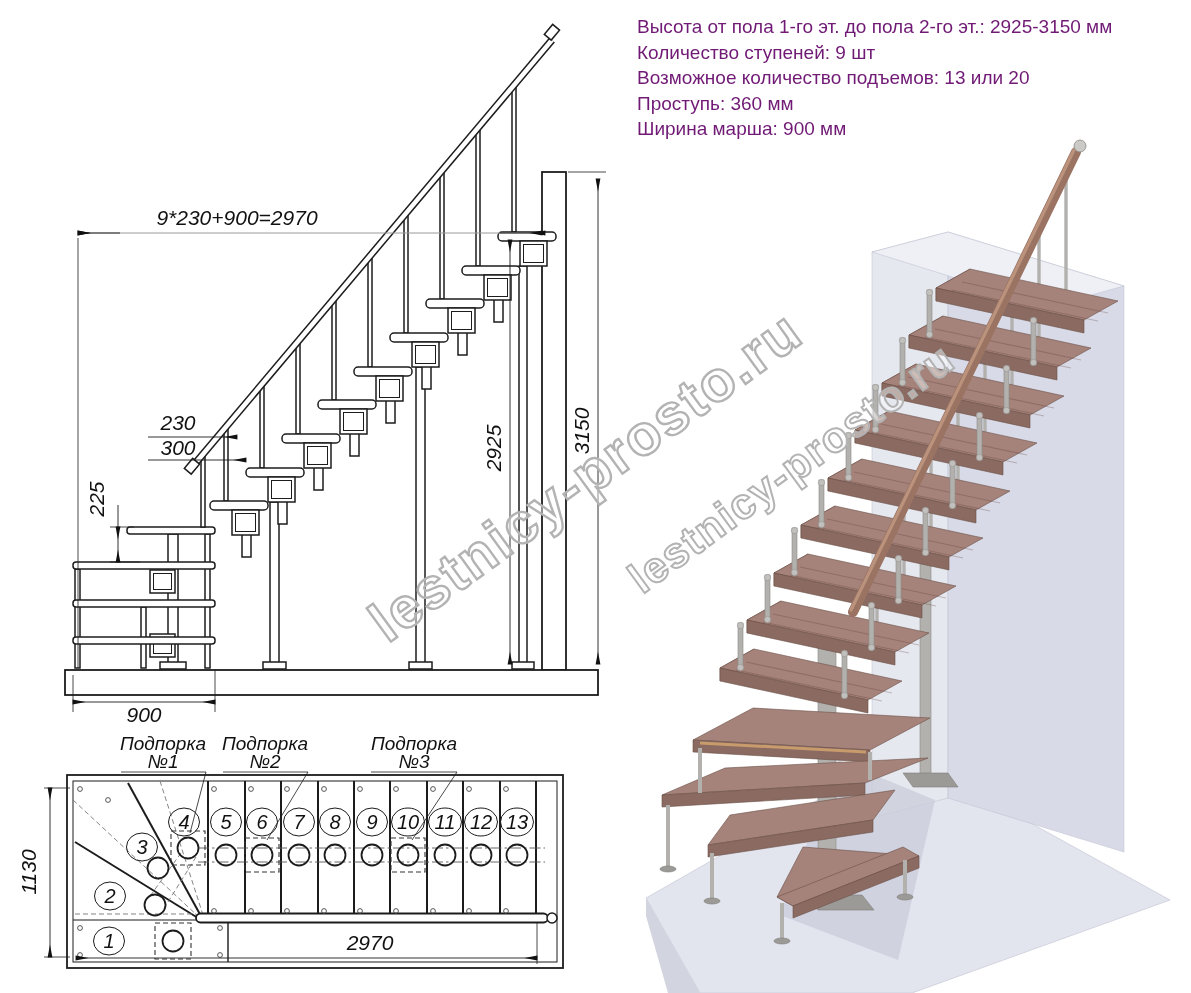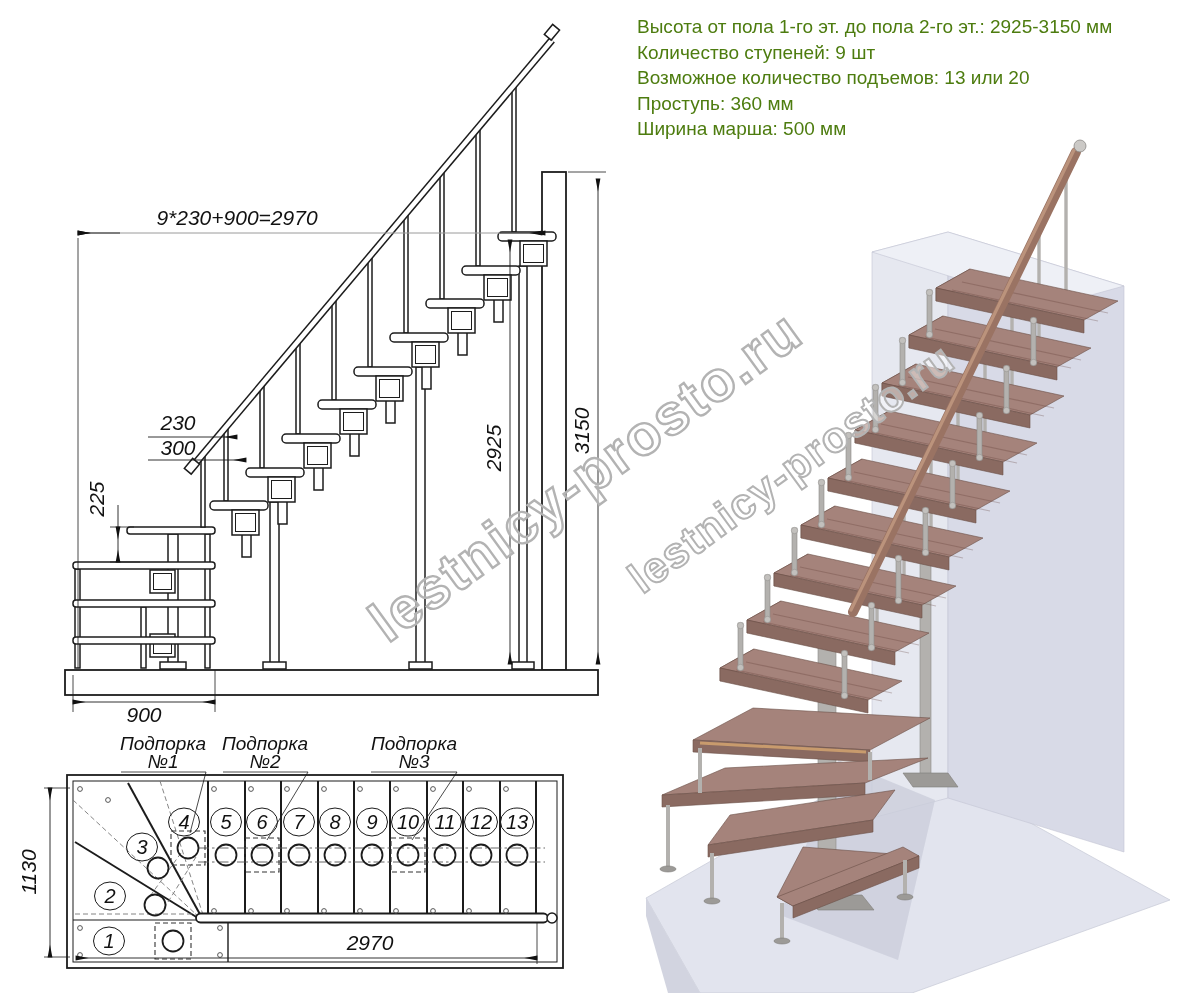--- a/index.html
+++ b/index.html
@@ -7,21 +7,21 @@
     --c-tread_top:#a5837b; --c-tread_front:#8a6a61; --c-tread_side:#97776e;
     --c-rail_wood:#9a7363; --c-rail_wood_light:#bb937c;
     --c-metal:#b3b1ae; --c-metal_dark:#8d8b88;
     --c-wall_front:#d8dae7; --c-wall_side:#e6e8f0; --c-wall_top:#eef0f6;
     --c-floor:#e2e4ee; --c-floor_edge:#d2d4e0; --c-shadow:#c9ccd9;
     --c-watermark:#b3b3b3;
   }
   html,body{margin:0;padding:0;background:#fff;}
   #stage{position:relative;width:1191px;height:993px;background:#fff;overflow:hidden;
          font-family:"Liberation Sans",sans-serif;}
-  #specs{position:absolute;left:637px;top:14px;width:545px;color:#4d7c0f;
+  #specs{position:absolute;left:637px;top:14px;width:545px;color:#701a75;
          font-size:19px;line-height:25.6px;white-space:nowrap;}
   svg{position:absolute;left:0;top:0;}
   
   .ln{stroke:var(--c-line);fill:none;stroke-width:1.4;}
   .ln2{stroke:var(--c-line);fill:none;stroke-width:2;}
   .thin{stroke:var(--c-line);fill:none;stroke-width:.8;}
   .fw{fill:#fff;stroke:var(--c-line);stroke-width:1.5;}
   .fw2{fill:#fff;stroke:var(--c-line);stroke-width:1.8;}
   .nf{fill:none;stroke:var(--c-line);stroke-width:1;}
   .dim{stroke:var(--c-line);stroke-width:.9;fill:none;}
@@ -422,16 +422,16 @@
 
   <text class="wm" transform="translate(597,492) rotate(-36)" x="0" y="0">lestnicy-prosto.ru</text>
   <text class="wm-s" transform="translate(800,480) rotate(-36)" x="0" y="0">lestnicy-prosto.ru</text>
 </svg>
 
   <div id="specs">
     <div>Высота от пола 1-го эт. до пола 2-го эт.: 2925-3150 мм</div>
     <div>Количество ступеней: 9 шт</div>
     <div>Возможное количество подъемов: 13 или 20</div>
     <div>Проступь: 360 мм</div>
-    <div>Ширина марша: 500 мм</div>
+    <div>Ширина марша: 900 мм</div>
   </div>
 
 </div>
 
 </body></html>

